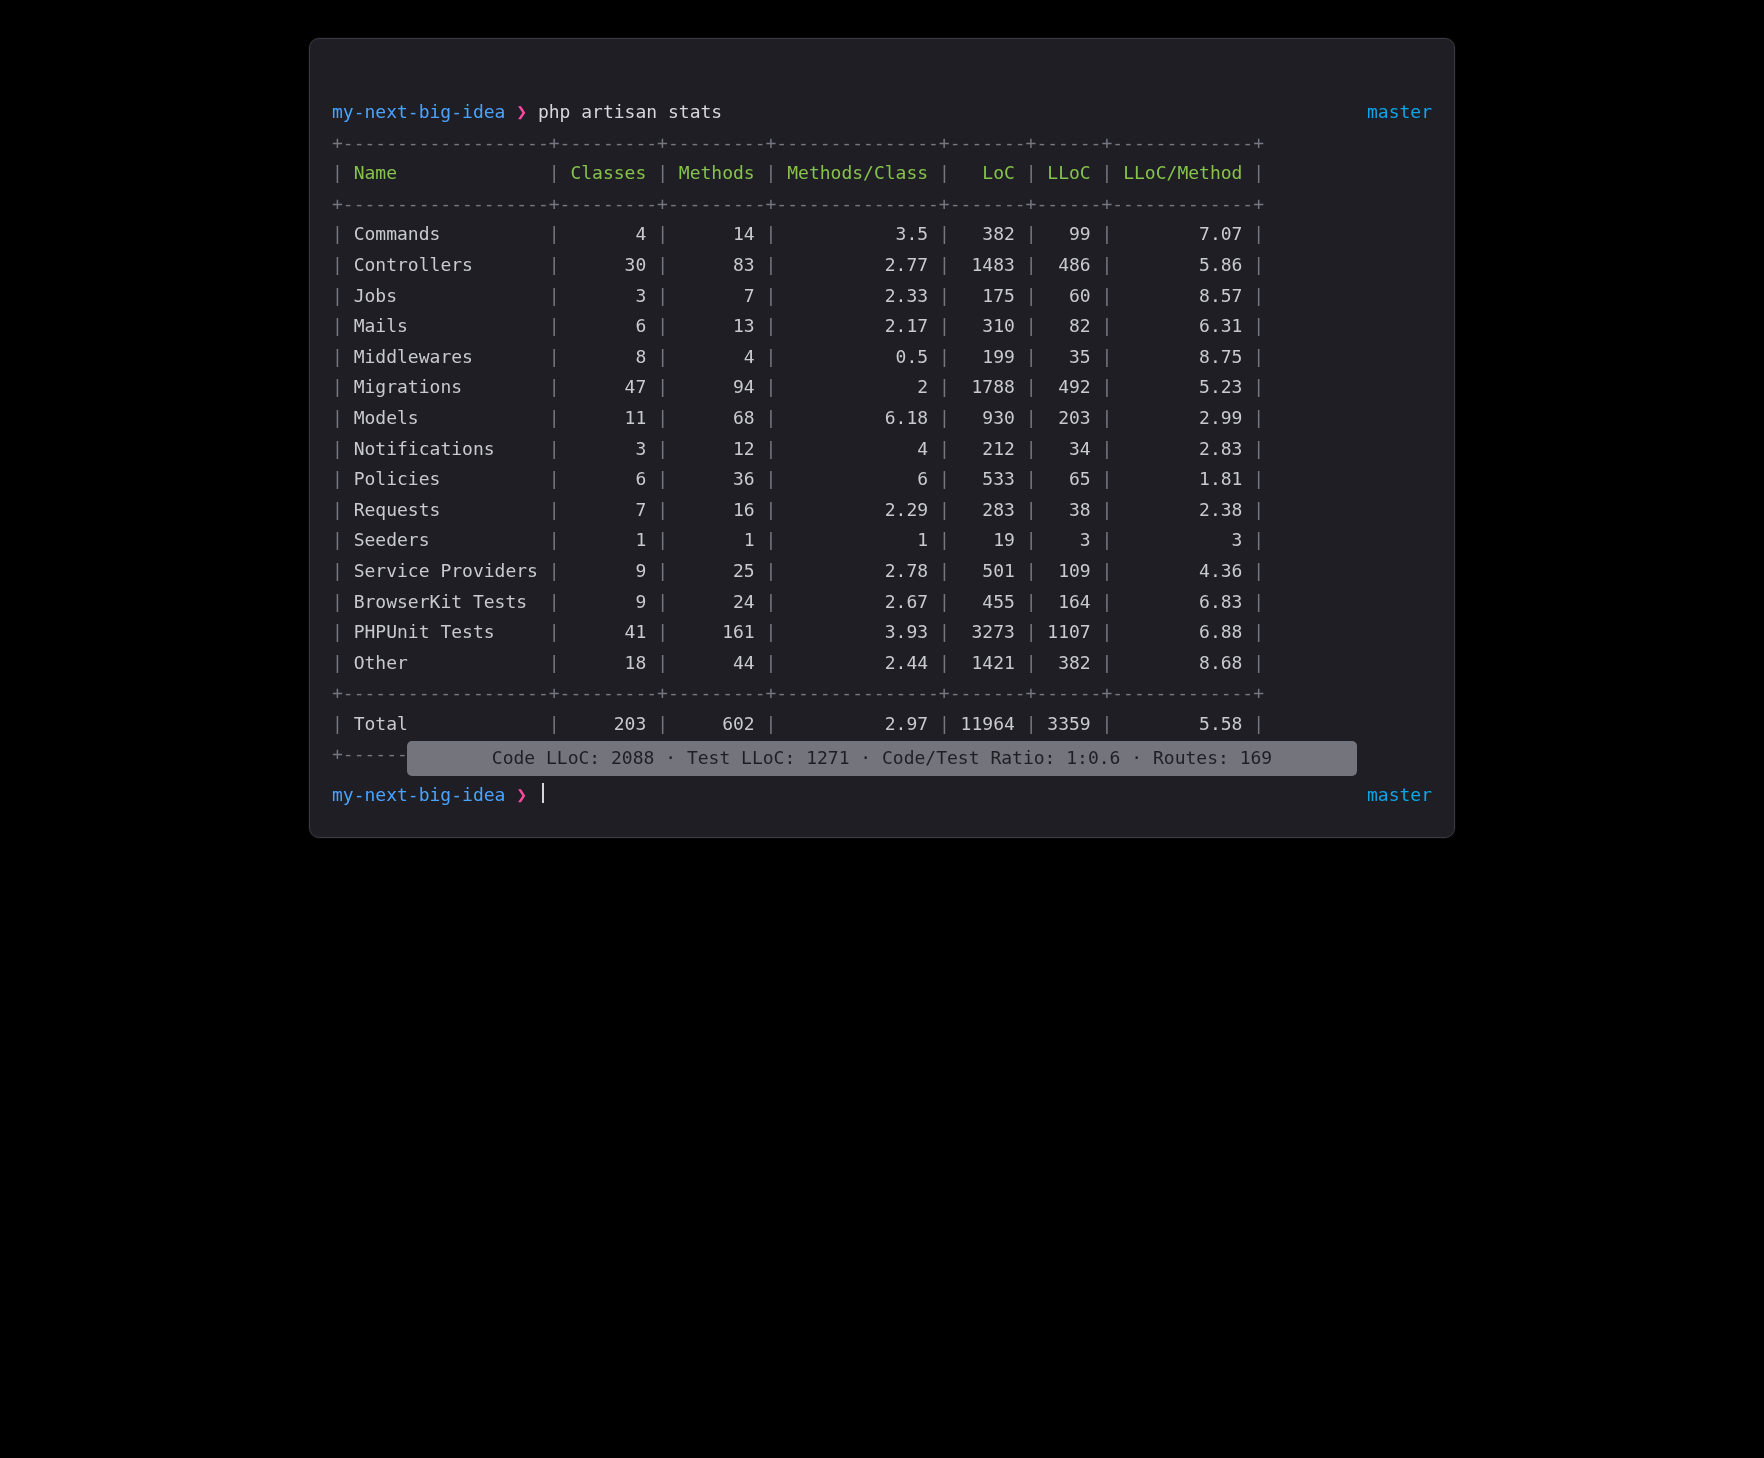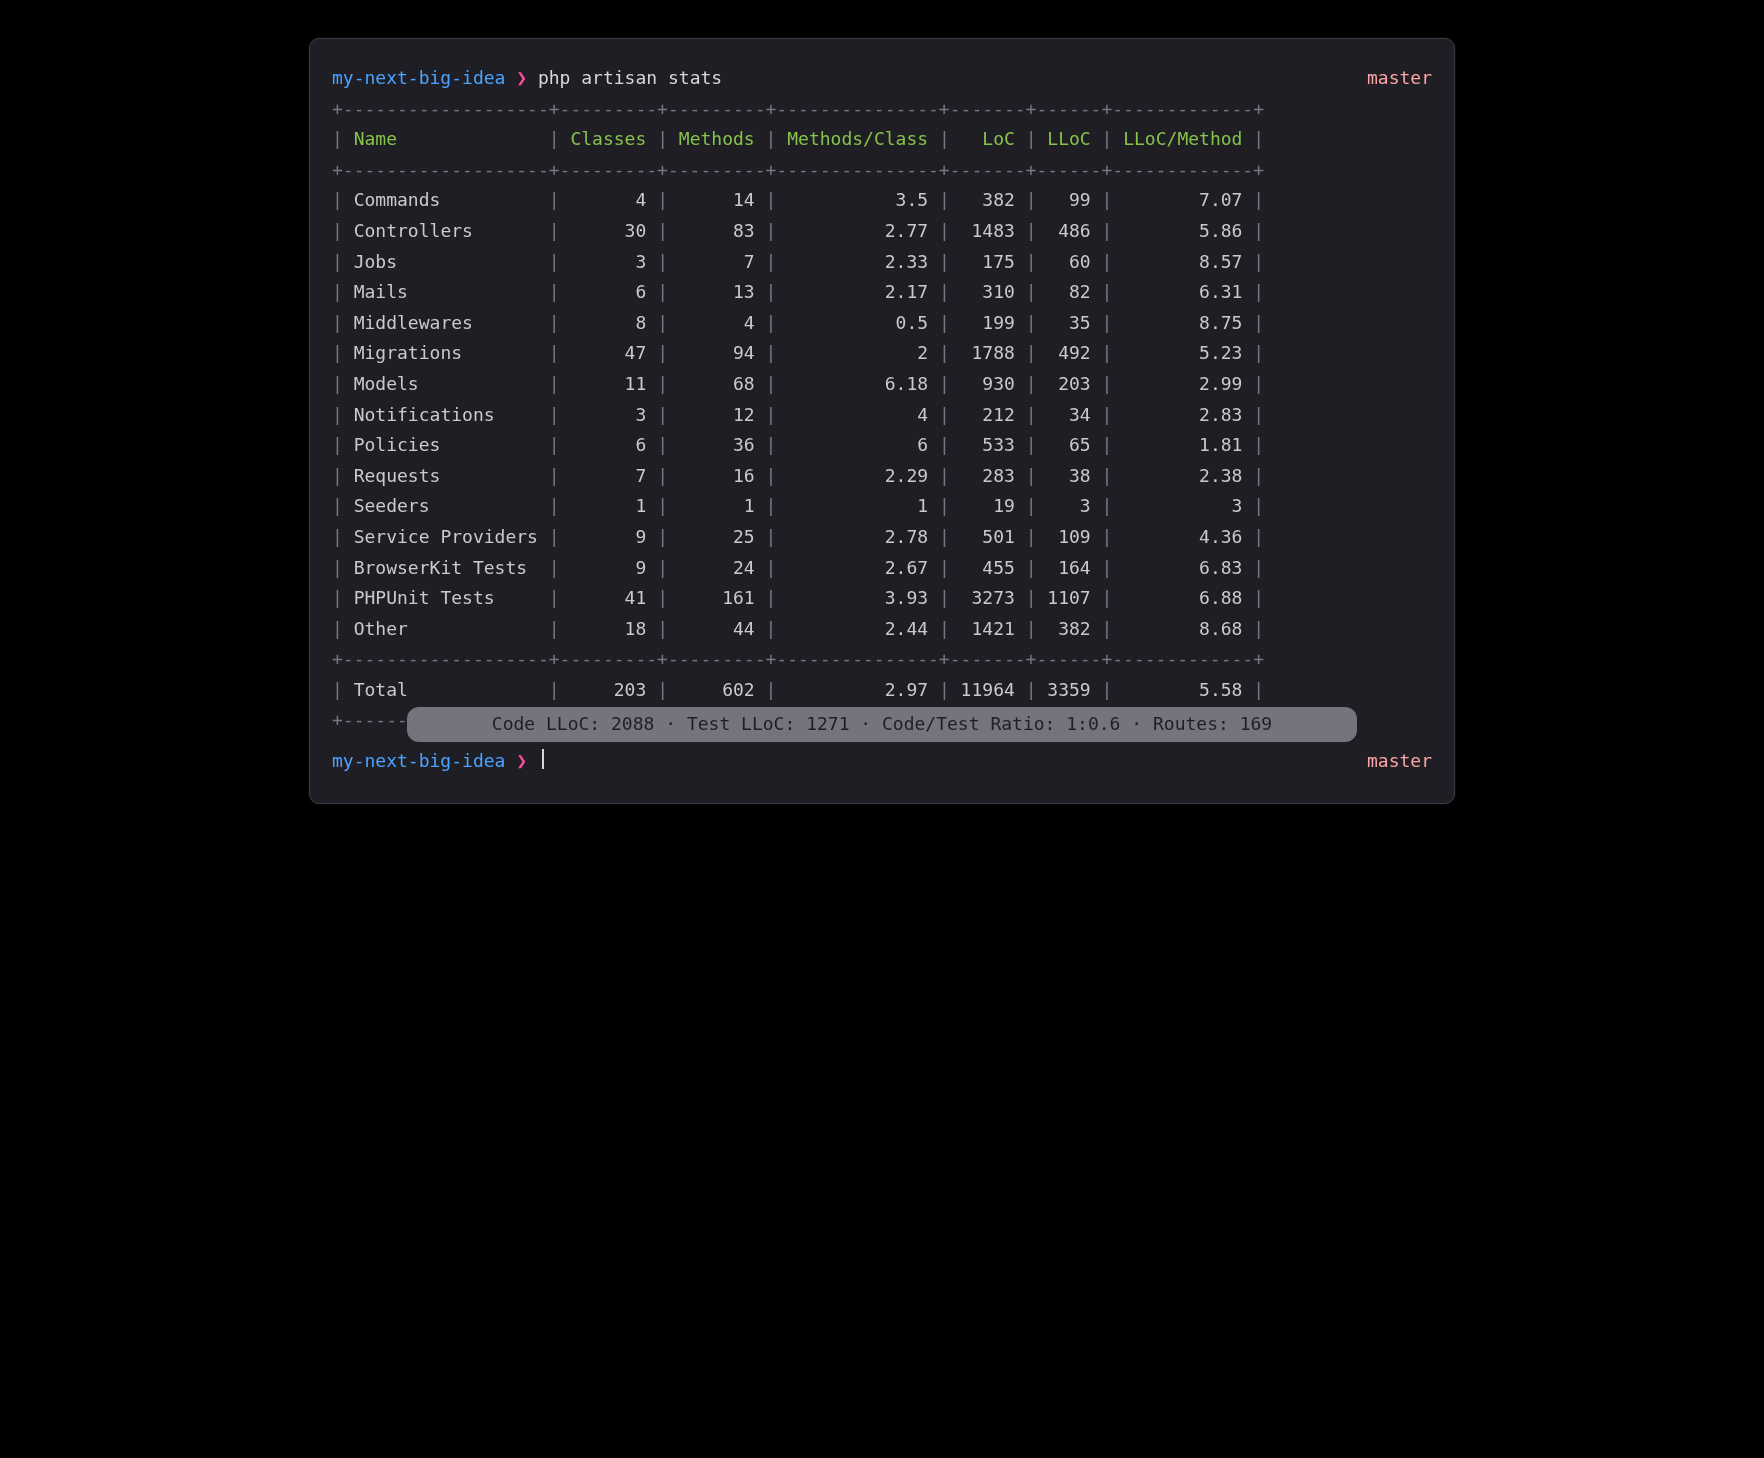--- a/index.html
+++ b/index.html
@@ -16,39 +16,39 @@
     border-radius:10px;
     padding:24px 22px 26px 22px;
     color:#c9c9d0;
     font-size:18px;
     line-height:1.7;
     box-shadow:0 0 0 1px rgba(255,255,255,.03),0 20px 60px rgba(0,0,0,.6);
     position:relative;
     overflow:hidden;
   }
   pre{margin:0;white-space:pre;font:inherit;}
-  .prompt-row{display:flex;justify-content:space-between;align-items:baseline;}
+  .prompt-row{display:flex;justify-content:space-between;align-items:baseline;margin-top:34px;}
   .dir{color:#4aa3ff;}
   .chev{color:#ff4aa1;}
   .cmd{color:#d6d6dc;}
-  .branch{color:#fca5a5;}
+  .branch{color:#0ea5e9;}
   .hdr{color:#86c34a;}
   .dim{color:#767680;}
   .row-text{color:#c9c9d0;}
   .footer-wrap{position:relative;}
   .footer-pill{
     position:absolute;
     left:75px;right:75px;
     top:2px;
     background:#74747c;
     color:#1e1e24;
     font-weight:500;
     text-align:center;
     padding:2px 6px;
-    border-radius:12px;
+    border-radius:5px;
     white-space:nowrap;
   }
   .cursor{
     display:inline-block;width:2px;height:1.1em;background:#d6d6dc;
     vertical-align:-2px;margin-left:4px;
   }
 </style>
 </head>
 <body>
 

